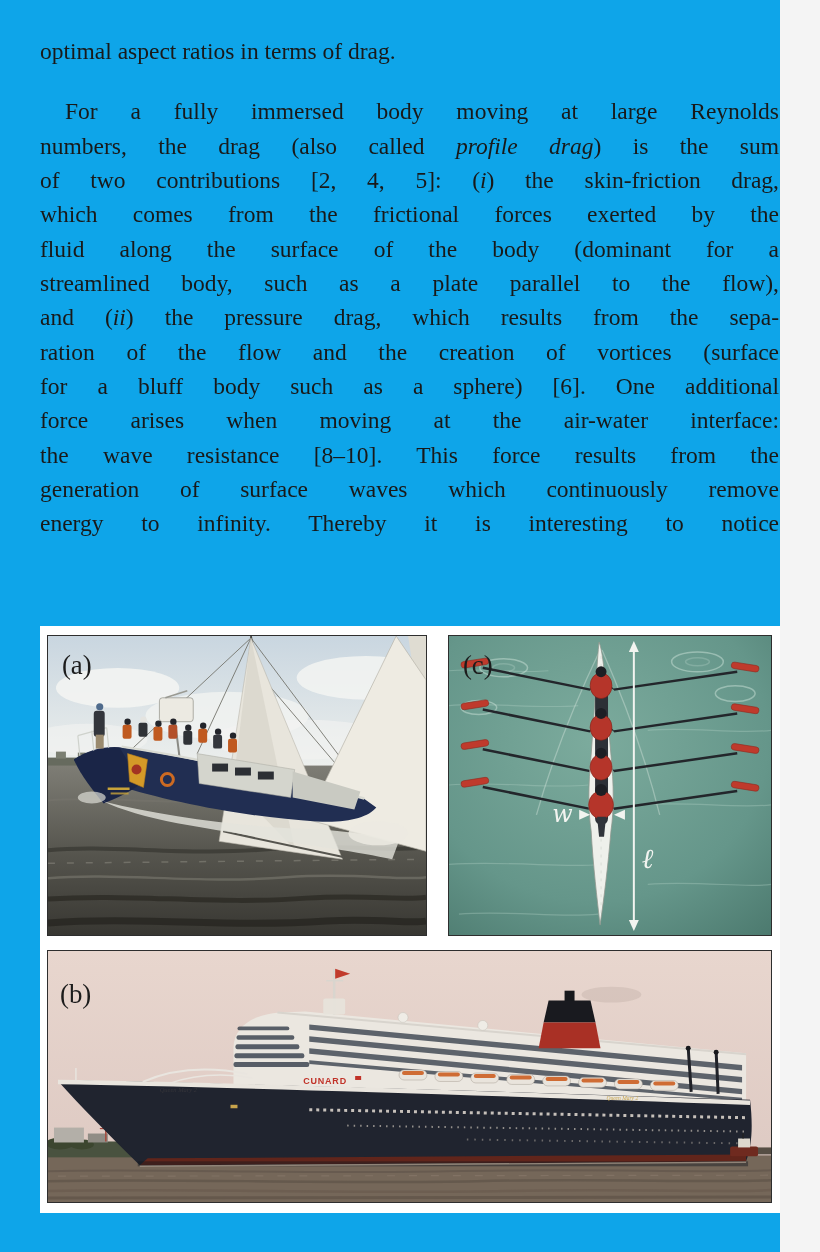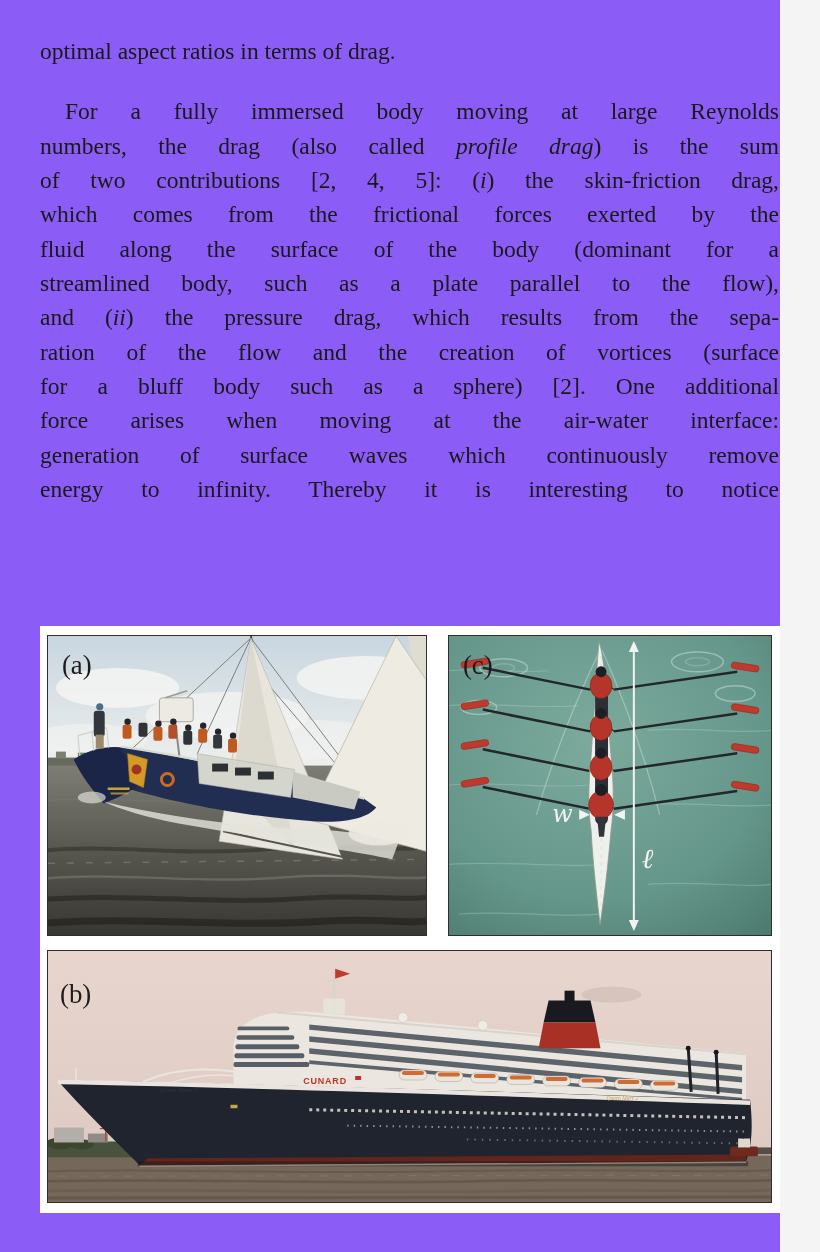--- a/index.html
+++ b/index.html
@@ -1,16 +1,16 @@
 <!DOCTYPE html>
 <html><head>
 <meta charset="utf-8">
 <style>
   html,body{margin:0;padding:0;background:#f4f4f4;}
-  .page{position:relative;width:780px;height:1252px;background:#8b5cf6;overflow:hidden;
+  .page{position:relative;width:780px;height:1252px;background:#0ea5e9;overflow:hidden;
         font-family:"Liberation Serif", serif;}
   
   .article{position:absolute;left:40px;top:34px;width:739px;color:#191919;
            font-size:23.5px;line-height:34.33px;}
   .para{margin:0;}
   .para.second{margin-top:26px;}
   .line{display:block;text-align:justify;text-align-last:justify;-moz-text-align-last:justify;
         text-justify:inter-word;white-space:normal;}
   .line.endline{text-align-last:left;-moz-text-align-last:left;}
   .line.indent{text-indent:25px;}
@@ -36,22 +36,23 @@
     </p>
     <p class="para second">
       <span class="line indent"><span>For a fully immersed body moving at large Reynolds</span></span>
       <span class="line"><span>numbers, the drag (also called </span><span class="it">profile drag</span><span>) is the sum</span></span>
       <span class="line"><span>of two contributions [2, 4, 5]: (</span><span class="it">i</span><span>) the skin-friction drag,</span></span>
       <span class="line"><span>which comes from the frictional forces exerted by the</span></span>
       <span class="line"><span>fluid along the surface of the body (dominant for a</span></span>
       <span class="line"><span>streamlined body, such as a plate parallel to the flow),</span></span>
       <span class="line"><span>and (</span><span class="it">ii</span><span>) the pressure drag, which results from the sepa-</span></span>
       <span class="line"><span>ration of the flow and the creation of vortices (surface</span></span>
-      <span class="line"><span>for a bluff body such as a sphere) [2]. One additional</span></span>
+      <span class="line"><span>for a bluff body such as a sphere) [6]. One additional</span></span>
       <span class="line"><span>force arises when moving at the air-water interface:</span></span>
+      <span class="line"><span>the wave resistance [8–10]. This force results from the</span></span>
       <span class="line"><span>generation of surface waves which continuously remove</span></span>
       <span class="line"><span>energy to infinity. Thereby it is interesting to notice</span></span>
     </p>
   </div>
 
   <div class="figure">
 
     <div class="panel panel-a">
       <svg viewBox="0 0 380 300" preserveAspectRatio="none">
         <defs>

